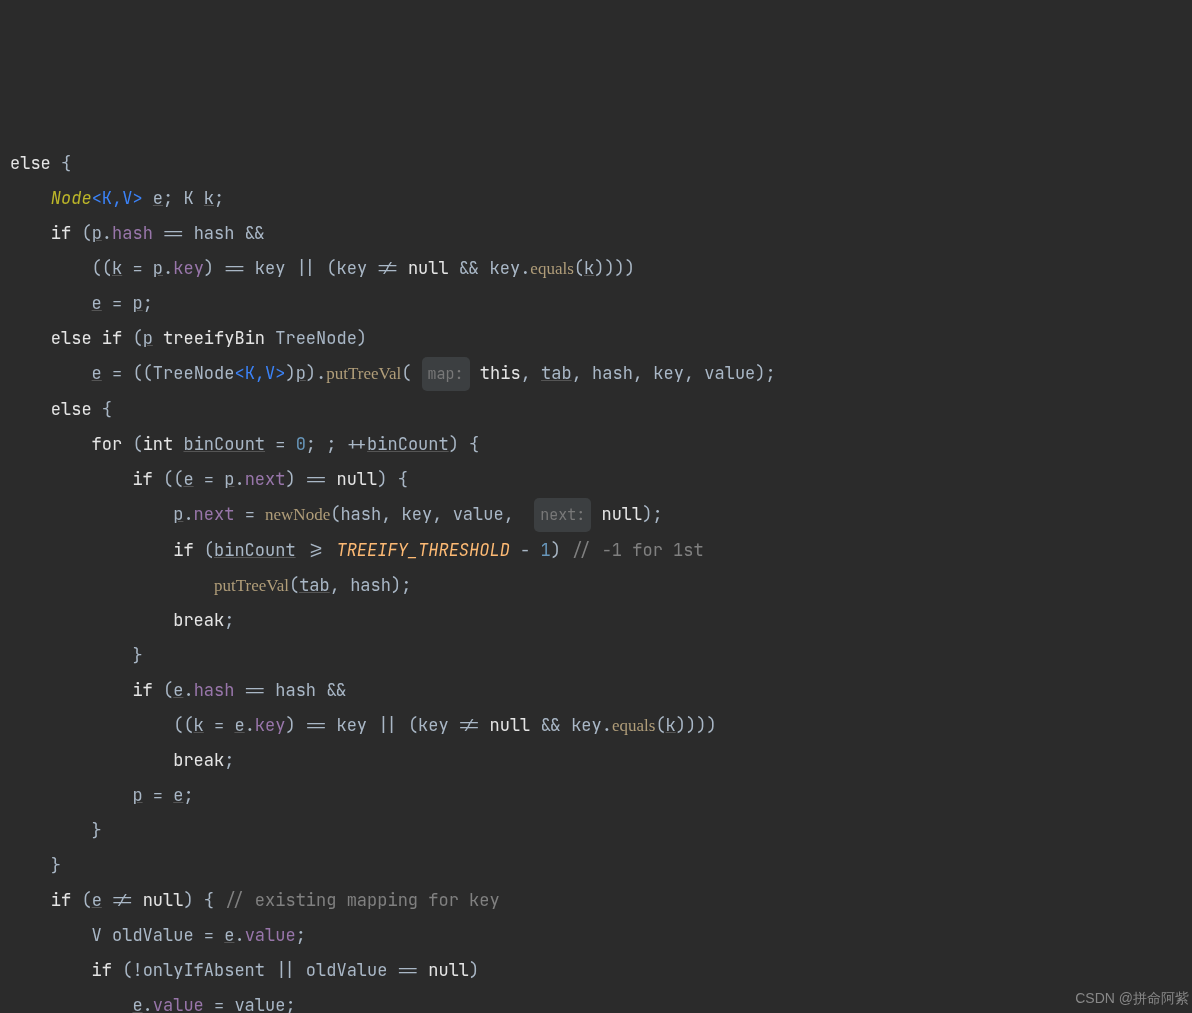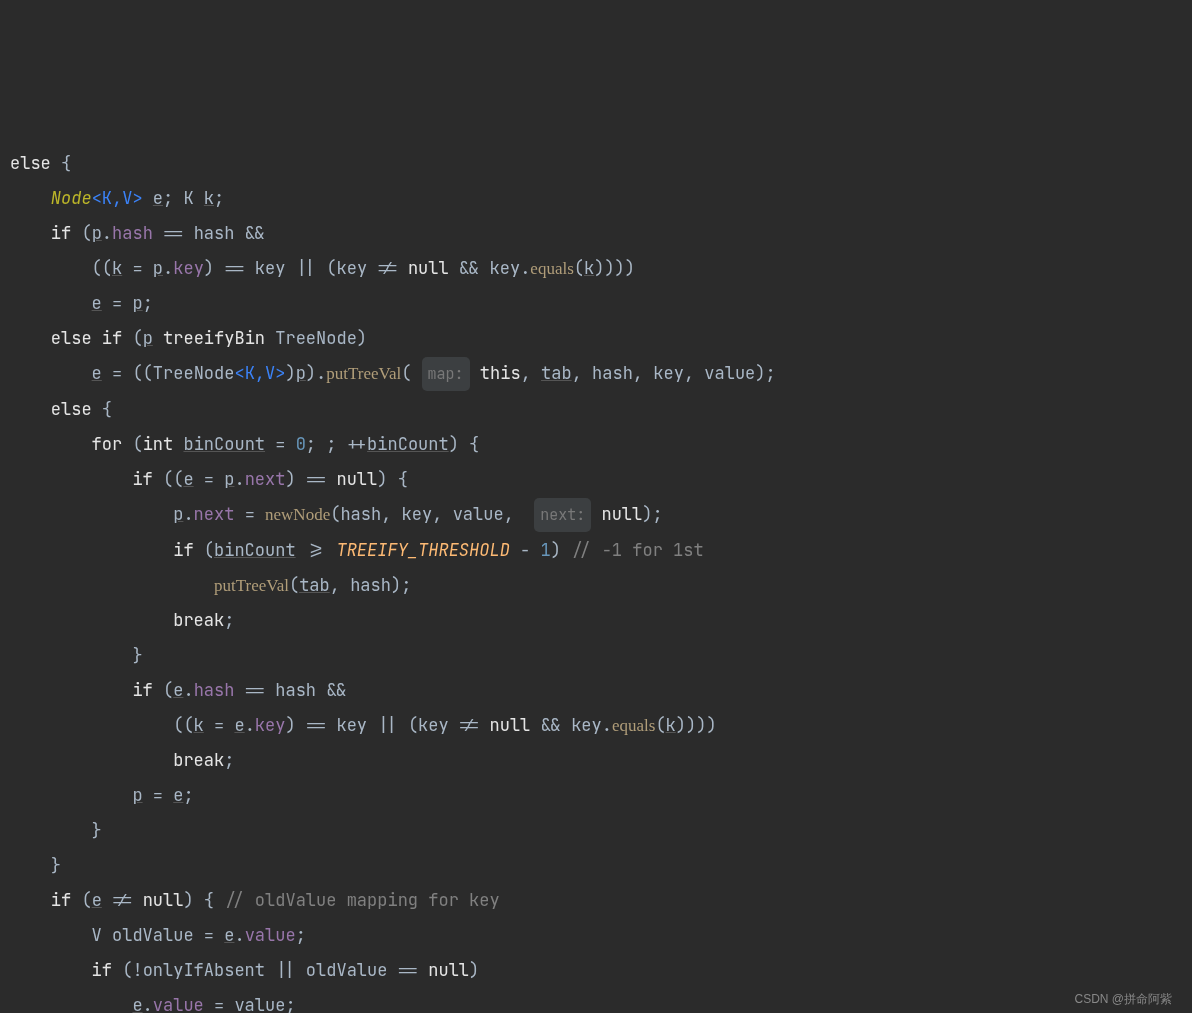--- a/index.html
+++ b/index.html
@@ -27,23 +27,23 @@
   .comment { color: #808080; }
   .hint {
     background: #3c3f41;
     color: #787878;
     padding: 7px 6px;
     border-radius: 5px;
     font-size: 15px;
   }
   .watermark {
     position: fixed;
-    right: 20px;
+    right: 3px;
     bottom: 8px;
-    font-size: 12px;
+    font-size: 14px;
     color: #888;
     font-family: sans-serif;
     line-height: 1;
   }
 </style>
 </head>
 <body>
 
 
 
@@ -61,21 +61,21 @@
 <span>                <span class="kw">if</span> <span class="punct">(</span><span class="und">binCount</span> <span class="punct">&gt;=</span> <span class="const">TREEIFY_THRESHOLD</span> <span class="punct">-</span> <span class="num">1</span><span class="punct">)</span> <span class="comment">// -1 for 1st</span></span>
 <span>                    <span class="method">putTreeVal</span><span class="punct">(</span><span class="und">tab</span><span class="punct">,</span> <span class="var">hash</span><span class="punct">);</span></span>
 <span>                <span class="kw">break</span><span class="punct">;</span></span>
 <span>            <span class="punct">}</span></span>
 <span>            <span class="kw">if</span> <span class="punct">(</span><span class="und">e</span><span class="punct">.</span><span class="field">hash</span> <span class="punct">==</span> <span class="var">hash</span> <span class="punct">&amp;&amp;</span></span>
 <span>                <span class="punct">((</span><span class="und">k</span> <span class="punct">=</span> <span class="und">e</span><span class="punct">.</span><span class="field">key</span><span class="punct">)</span> <span class="punct">==</span> <span class="var">key</span> <span class="punct">||</span> <span class="punct">(</span><span class="var">key</span> <span class="punct">!=</span> <span class="kw">null</span> <span class="punct">&amp;&amp;</span> <span class="var">key</span><span class="punct">.</span><span class="method">equals</span><span class="punct">(</span><span class="und">k</span><span class="punct">))))</span></span>
 <span>                <span class="kw">break</span><span class="punct">;</span></span>
 <span>            <span class="und">p</span> <span class="punct">=</span> <span class="und">e</span><span class="punct">;</span></span>
 <span>        <span class="punct">}</span></span>
 <span>    <span class="punct">}</span></span>
-<span>    <span class="kw">if</span> <span class="punct">(</span><span class="und">e</span> <span class="punct">!=</span> <span class="kw">null</span><span class="punct">)</span> <span class="punct">{</span> <span class="comment">// oldValue mapping for key</span></span>
+<span>    <span class="kw">if</span> <span class="punct">(</span><span class="und">e</span> <span class="punct">!=</span> <span class="kw">null</span><span class="punct">)</span> <span class="punct">{</span> <span class="comment">// existing mapping for key</span></span>
 <span>        <span class="var">V</span> <span class="var">oldValue</span> <span class="punct">=</span> <span class="und">e</span><span class="punct">.</span><span class="field">value</span><span class="punct">;</span></span>
 <span>        <span class="kw">if</span> <span class="punct">(</span><span class="punct">!</span><span class="var">onlyIfAbsent</span> <span class="punct">||</span> <span class="var">oldValue</span> <span class="punct">==</span> <span class="kw">null</span><span class="punct">)</span></span>
 <span>            <span class="und">e</span><span class="punct">.</span><span class="field">value</span> <span class="punct">=</span> <span class="var">value</span><span class="punct">;</span></span>
 
 
 
 </div>
 
 <div class="watermark">CSDN @拼命阿紫</div>
 

